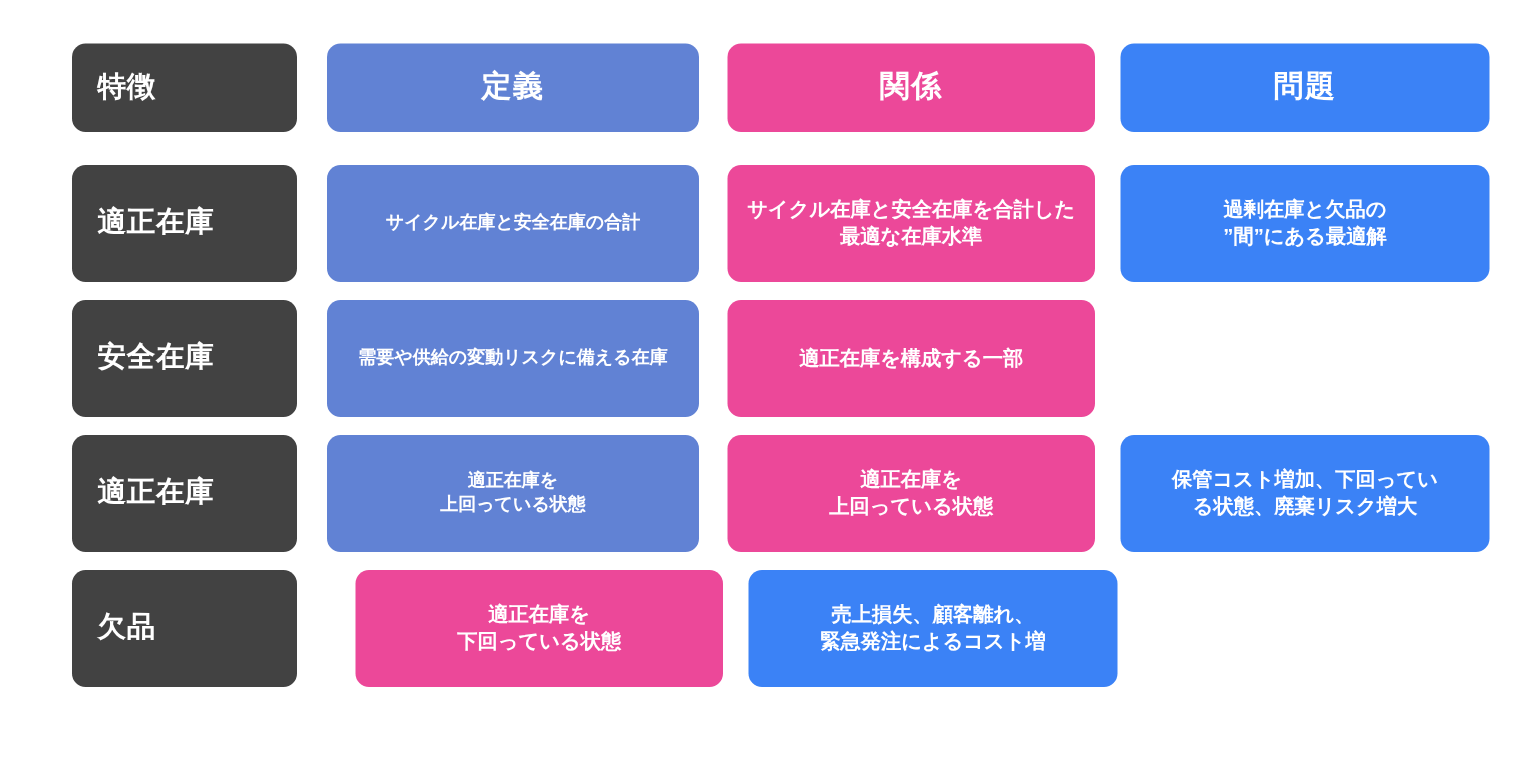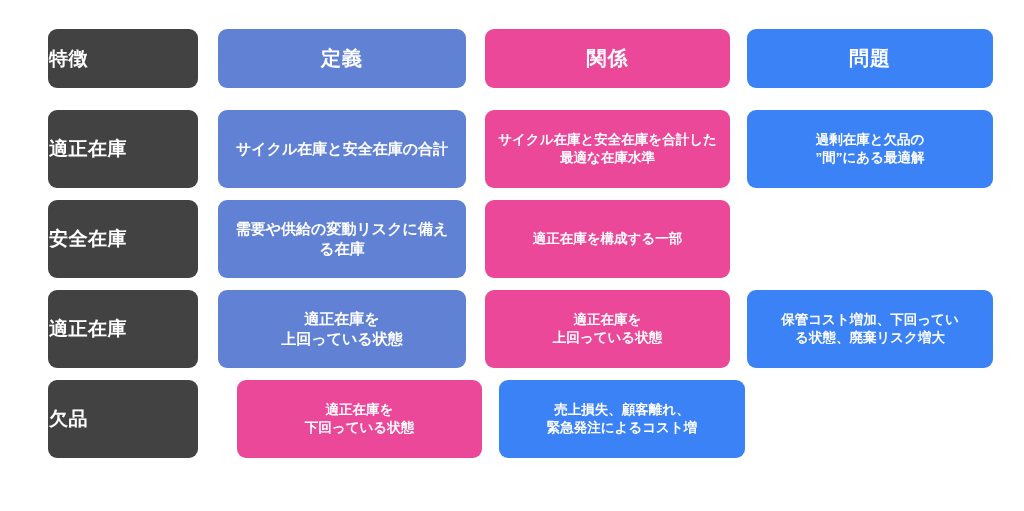--- a/index.html
+++ b/index.html
@@ -52,31 +52,31 @@
     line-height: 1.32;
     overflow: hidden;
   }
 
   
   .col-label {
     width: 150px;
     flex: 0 0 150px;
     background: #424242;
     justify-content: flex-start;
-    padding-left: 1px;
+    padding-left: 17px;
     font-size: 19px;
     letter-spacing: 0.5px;
   }
   .gap-1 { width: 20px; flex: 0 0 20px; }
   .col-def {
     width: 248px;
     flex: 0 0 248px;
     background: #6182d4;
     padding: 4px 12px;
-    font-size: 15px;
+    font-size: 12px;
   }
   .gap-2 { width: 19px; flex: 0 0 19px; }
   .col-rel {
     width: 245px;
     flex: 0 0 245px;
     background: #ec4899;
     padding: 4px 12px;
     font-size: 13.5px;
   }
   .gap-3 { width: 17px; flex: 0 0 17px; }

